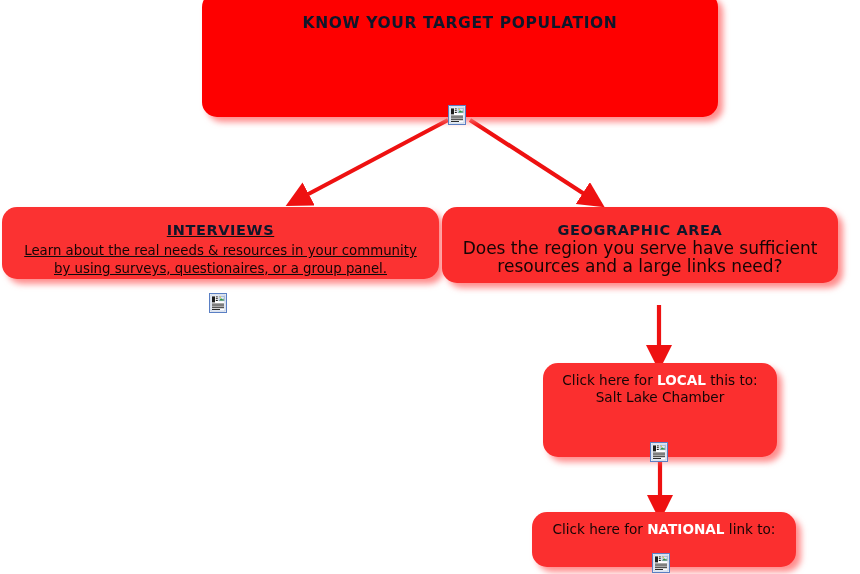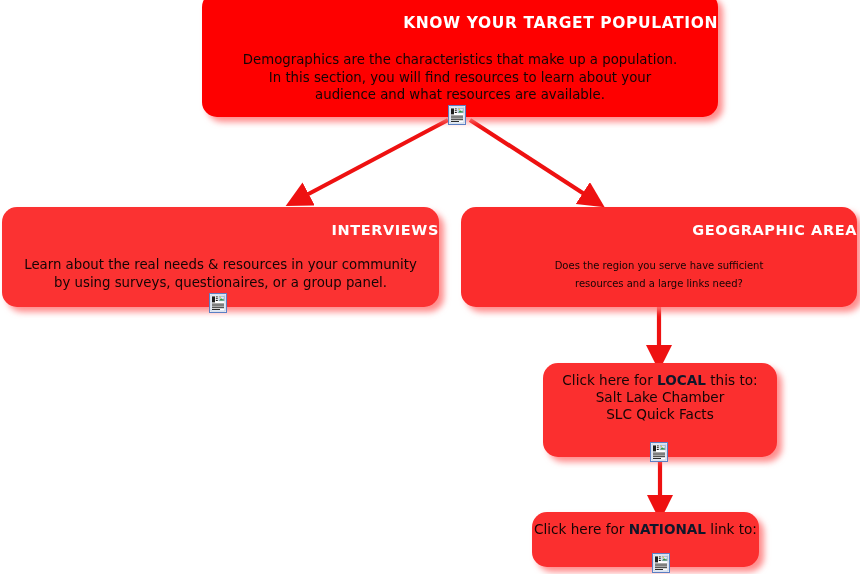--- a/index.html
+++ b/index.html
@@ -26,27 +26,26 @@
     box-sizing: border-box;
     border-radius: 15px;
     color: #0d0d0d;
     text-align: center;
     filter: drop-shadow(5px 5px 3px rgba(255,120,120,0.85));
     z-index: 5;
   }
   .node .title {
     font-weight: bold;
     letter-spacing: 0.6px;
-    color: #ffffff;
-    text-align: right;
+    color: #0f172a;
   }
   .node .body {
     color: #150505;
   }
-  .node b { font-weight: bold; color: #0f172a; margin-top: 40px; }
+  .node b { font-weight: bold; color: #ffffff; margin-top: 40px; }
 
   
   #node-top {
     left: 202px;
     top: -8px;
     width: 516px;
     height: 125px;
     background: #fe0000;
     padding-top: 22px;
   }
@@ -59,52 +58,53 @@
     line-height: 17.5px;
     margin-top: 19px;
     padding: 0 16px;
   }
 
   
   #node-interviews {
     left: 2px;
     top: 207px;
     width: 437px;
-    height: 100px;
+    height: 72px;
     background: #fb3232;
     padding-top: 15px;
+    text-decoration: underline;
   }
   #node-interviews .title {
     font-size: 14.5px;
     line-height: 17px;
   }
   #node-interviews .body {
     font-size: 13.3px;
     line-height: 18px;
-    margin-top: 17px;
+    margin-top: 3px;
     padding: 0 8px;
   }
 
   
   #node-geo {
-    left: 461px;
+    left: 442px;
     top: 207px;
     width: 396px;
-    height: 100px;
+    height: 76px;
     background: #fb2c2c;
     padding-top: 15px;
   }
   #node-geo .title {
     font-size: 14.5px;
     line-height: 17px;
   }
   #node-geo .body {
-    font-size: 10px;
+    font-size: 17px;
     line-height: 18px;
-    margin-top: 18px;
+    margin-top: 0;
     padding: 0 14px;
   }
 
   
   #node-local {
     left: 543px;
     top: 363px;
     width: 234px;
     height: 94px;
     background: #fb2f2f;
@@ -112,21 +112,21 @@
   }
   #node-local .body {
     font-size: 13.6px;
     line-height: 17.2px;
   }
 
   
   #node-national {
     left: 532px;
     top: 512px;
-    width: 227px;
+    width: 264px;
     height: 55px;
     background: #fb2f2f;
     padding-top: 9px;
   }
   #node-national .body {
     font-size: 13.6px;
     line-height: 17.2px;
   }
 
   
@@ -177,25 +177,20 @@
       <line x1="659" y1="305" x2="659" y2="356" stroke="#ee1111" stroke-width="4.2" marker-end="url(#ah)"></line>
     </g>
 
     <g>
       <line x1="660" y1="455" x2="660" y2="506" stroke="#ee1111" stroke-width="4.2" marker-end="url(#ah)"></line>
     </g>
   </svg>
 
   <div class="node" id="node-top">
     <div class="title">KNOW YOUR TARGET POPULATION</div>
-    <div class="body">
-      <div>Demographics are the characteristics that make up a population.</div>
-      <div>In this section, you will find resources to learn about your</div>
-      <div>audience and what resources are available.</div>
-    </div>
   </div>
 
   <div class="node" id="node-interviews">
     <div class="title">INTERVIEWS</div>
     <div class="body">
       <div>Learn about the real needs &amp; resources in your community</div>
       <div>by using surveys, questionaires, or a group panel.</div>
     </div>
   </div>
 
@@ -204,21 +199,20 @@
     <div class="body">
       <div>Does the region you serve have sufficient</div>
       <div>resources and a large links need?</div>
     </div>
   </div>
 
   <div class="node" id="node-local">
     <div class="body">
       <div><span>Click here for </span><b>LOCAL</b><span> this to:</span></div>
       <div>Salt Lake Chamber</div>
-      <div>SLC Quick Facts</div>
     </div>
   </div>
 
   <div class="node" id="node-national">
     <div class="body">
       <div><span>Click here for </span><b>NATIONAL</b><span> link to:</span></div>
     </div>
   </div>
 
   <div class="doc-icon" id="icon-top">

